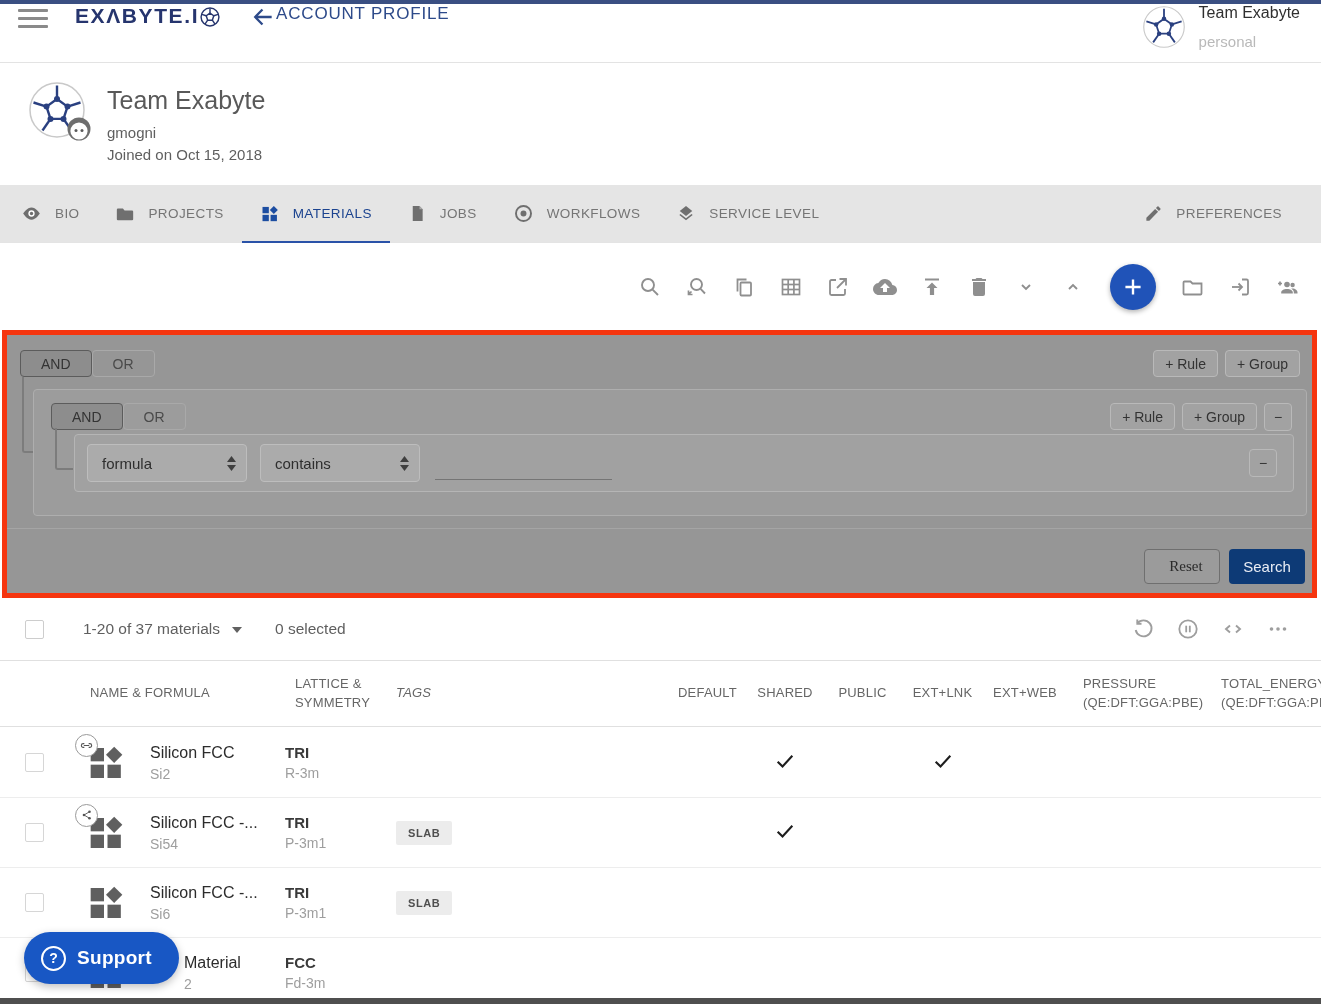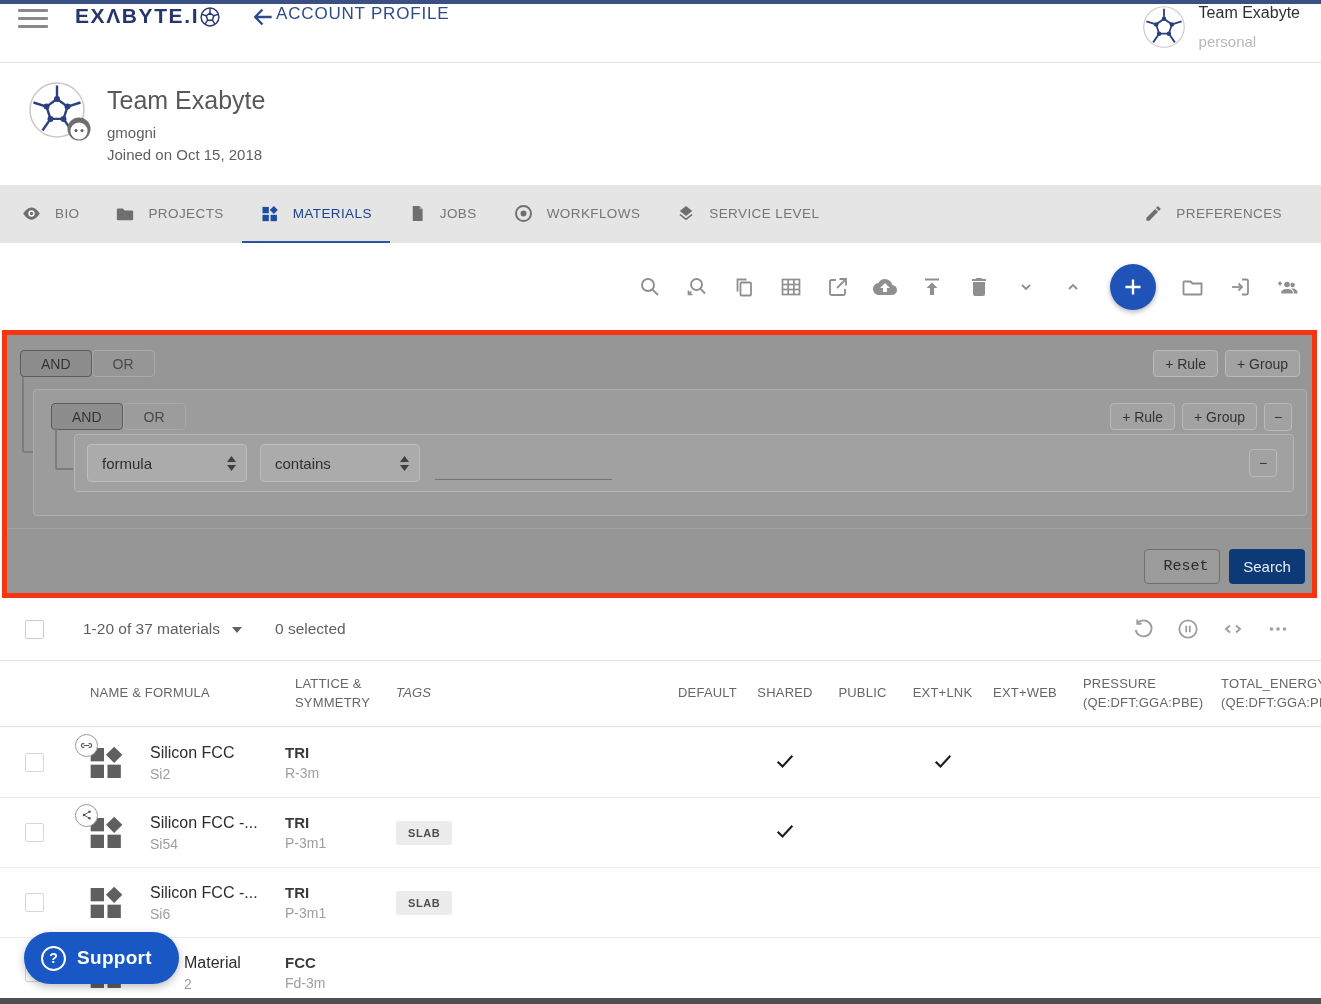--- a/index.html
+++ b/index.html
@@ -68,21 +68,21 @@
                border-radius:4px; display:flex; align-items:center; justify-content:space-between;
                padding:0 10px 0 14px; font-size:15px; color:#2e2e2e; cursor:pointer; }
   .qb-input { position:absolute; left:360px; top:9px; width:177px; height:36px; background:transparent;
               border:none; border-bottom:1px solid #757575; outline:none; font-family:inherit; font-size:15px; }
   .qb-remove { width:28px; height:28px; padding:0; }
   .conn { position:absolute; border-left:2px solid #7c7c7c; border-bottom:2px solid #7c7c7c;
           border-bottom-left-radius:3px; }
   .qb-divider { position:absolute; left:0; right:0; top:193px; border-top:1px solid #a5a5a5; }
   .reset-btn { position:absolute; left:1137px; top:214px; width:76px; height:35px; background:#9b9b9b;
                border:1px solid #6f6f6f; border-radius:4px; font-size:15px; color:#2b2b2b;
-               cursor:pointer; font-family:Liberation Mono, monospace;padding-left:8px; }
+               cursor:pointer; font-family:Liberation Serif, serif;padding-left:8px; }
   .search-btn { position:absolute; left:1222px; top:214px; width:76px; height:35px;
                 background:var(--navy,#0d3a76); border:none; border-radius:4px; font-size:15px;
                 color:#e9edf5; cursor:pointer; font-family:inherit; }
 
   
   .list-controls { position:absolute; left:0; top:598px; width:100%; height:62px; background:#fff;
                    display:flex; align-items:center; }
   .checkbox { width:19px; height:19px; border:1px solid #cdcdcd; border-radius:2px; background:#fff; cursor:pointer; flex:none; }
   .lc-check { margin-left:25px; }
   .lc-range { margin-left:39px; font-size:15.5px; color:#5f5f5f; display:flex; align-items:center; cursor:pointer; }

